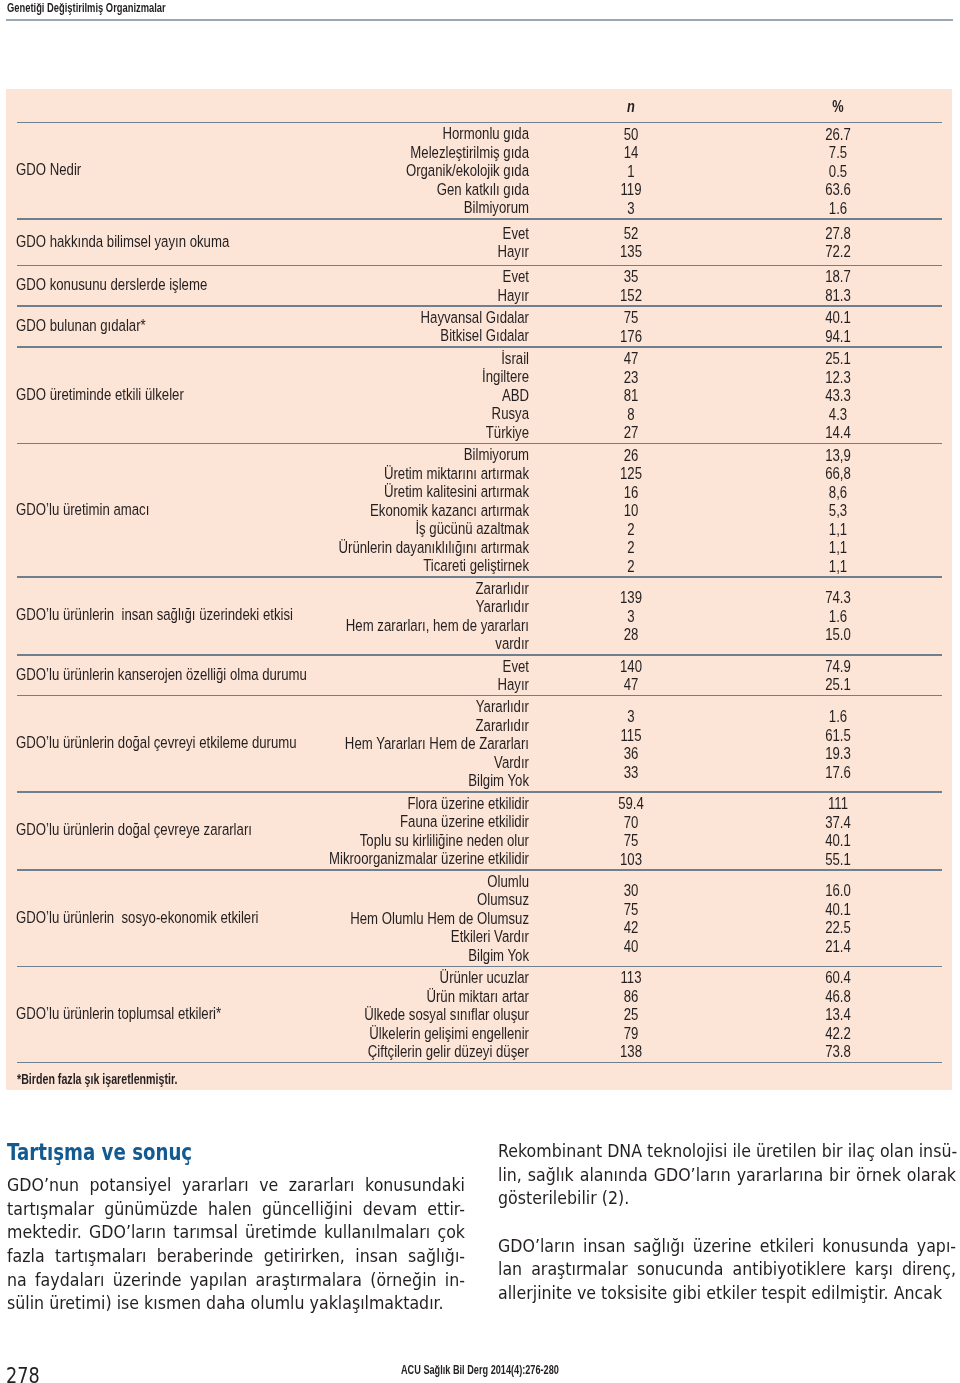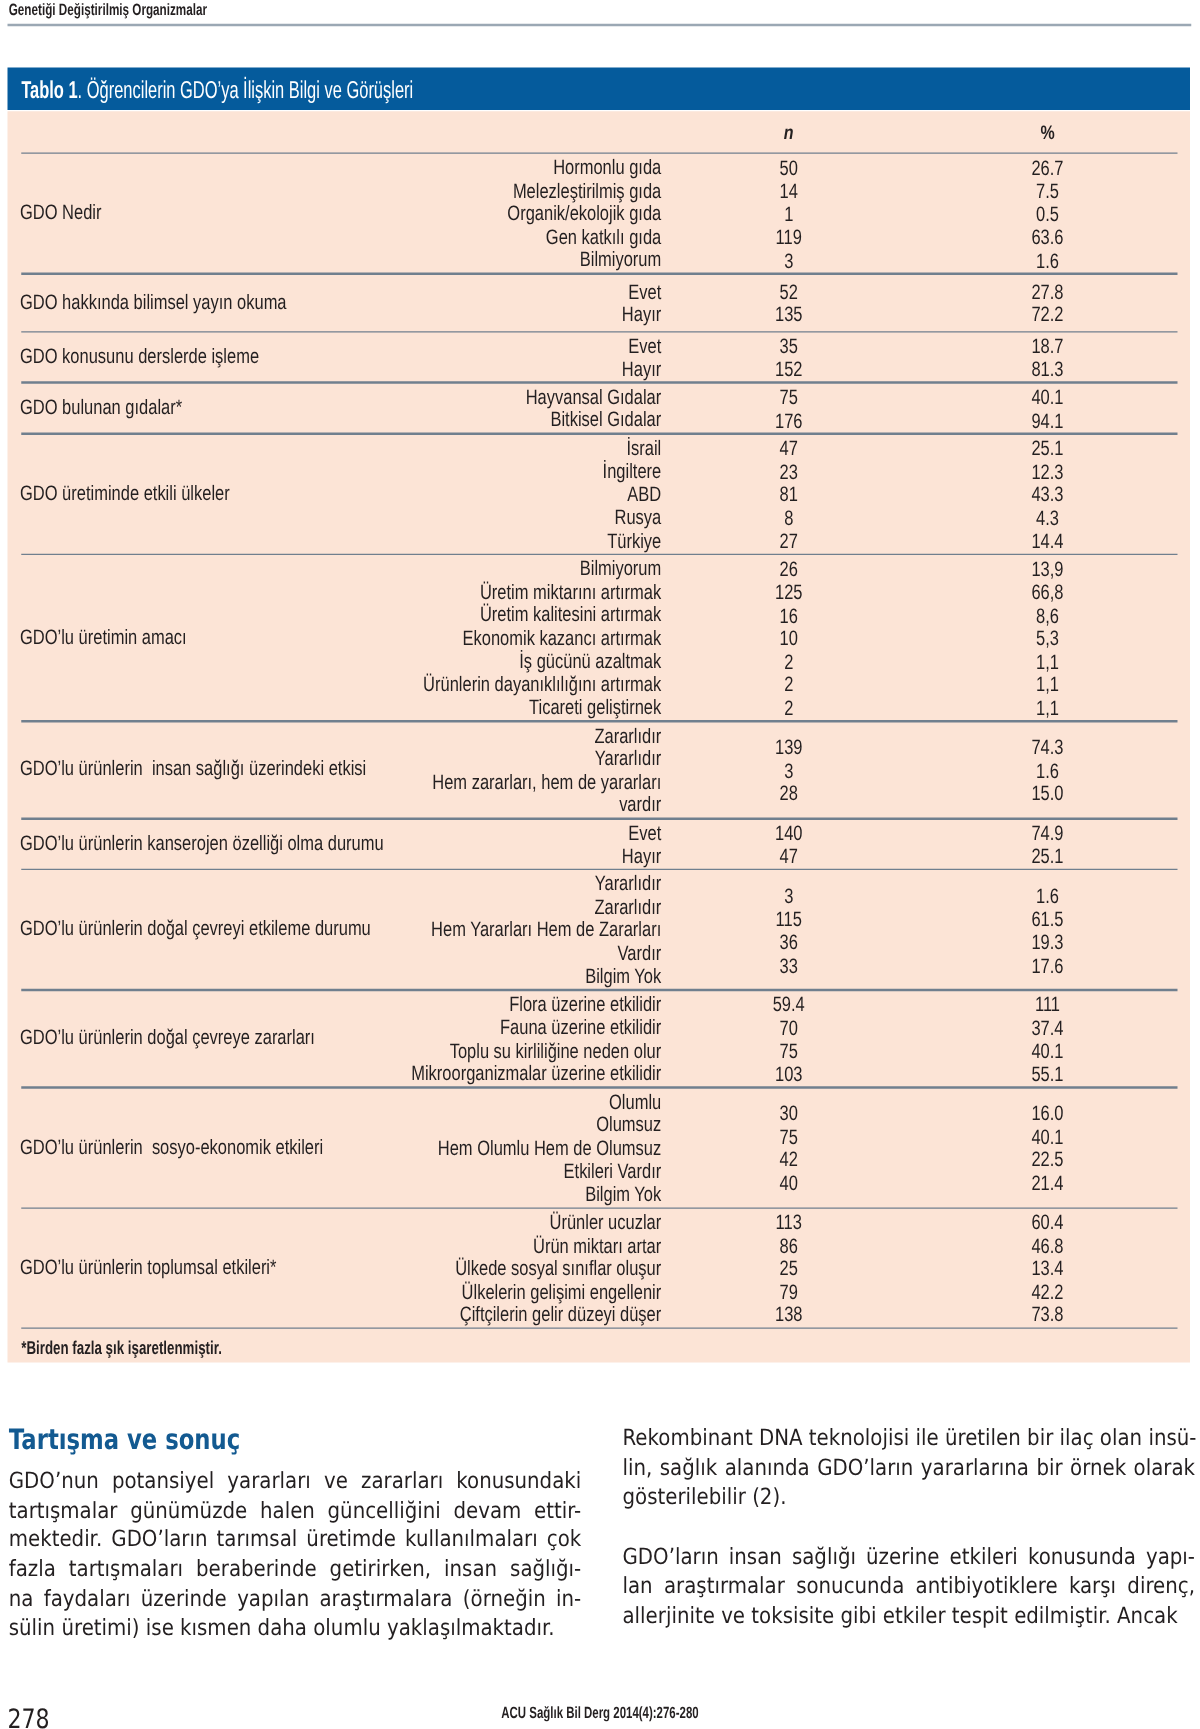--- a/index.html
+++ b/index.html
@@ -52,23 +52,20 @@
         transform:scaleX(0.705) translateZ(0);transform-origin:left top;}
 </style>
 </head>
 <body>
 
 <div class="page">
 
   <div class="runhead" style="top:0.00px">Genetiği Değiştirilmiş Organizmalar</div>
   <div class="runrule"></div>
 
-  <div class="tbl-head">
-  <div class="cap"><b>Tablo 1</b><i>. Öğrencilerin GDO’ya İlişkin Bilgi ve Görüşleri</i></div>
-  </div>
 
   <div class="tbl-body" style="height:1000.40px">
       <div class="colhdr" style="left:565.00px;top:8.83px;width:120px;text-align:center"><i>n</i></div>
       <div class="colhdr" style="left:772.00px;top:8.83px;width:120px;text-align:center">%</div>
       <div class="hrule" style="top:32.40px"></div>
       <div>
         <div class="tx tx-l" style="left:10.30px;top:71.71px">GDO Nedir</div>
         <div class="tx tx-r" style="left:102.50px;width:420px;text-align:right;top:35.91px"><div>Hormonlu gıda</div><div>Melezleştirilmiş gıda</div><div>Organik/ekolojik gıda</div><div>Gen katkılı gıda</div><div>Bilmiyorum</div></div>
         <div class="tx tx-c" style="left:525.00px;width:200px;text-align:center;top:36.21px"><div>50</div><div>14</div><div>1</div><div>119</div><div>3</div></div>
         <div class="tx tx-c" style="left:732.00px;width:200px;text-align:center;top:36.21px"><div>26.7</div><div>7.5</div><div>0.5</div><div>63.6</div><div>1.6</div></div>

